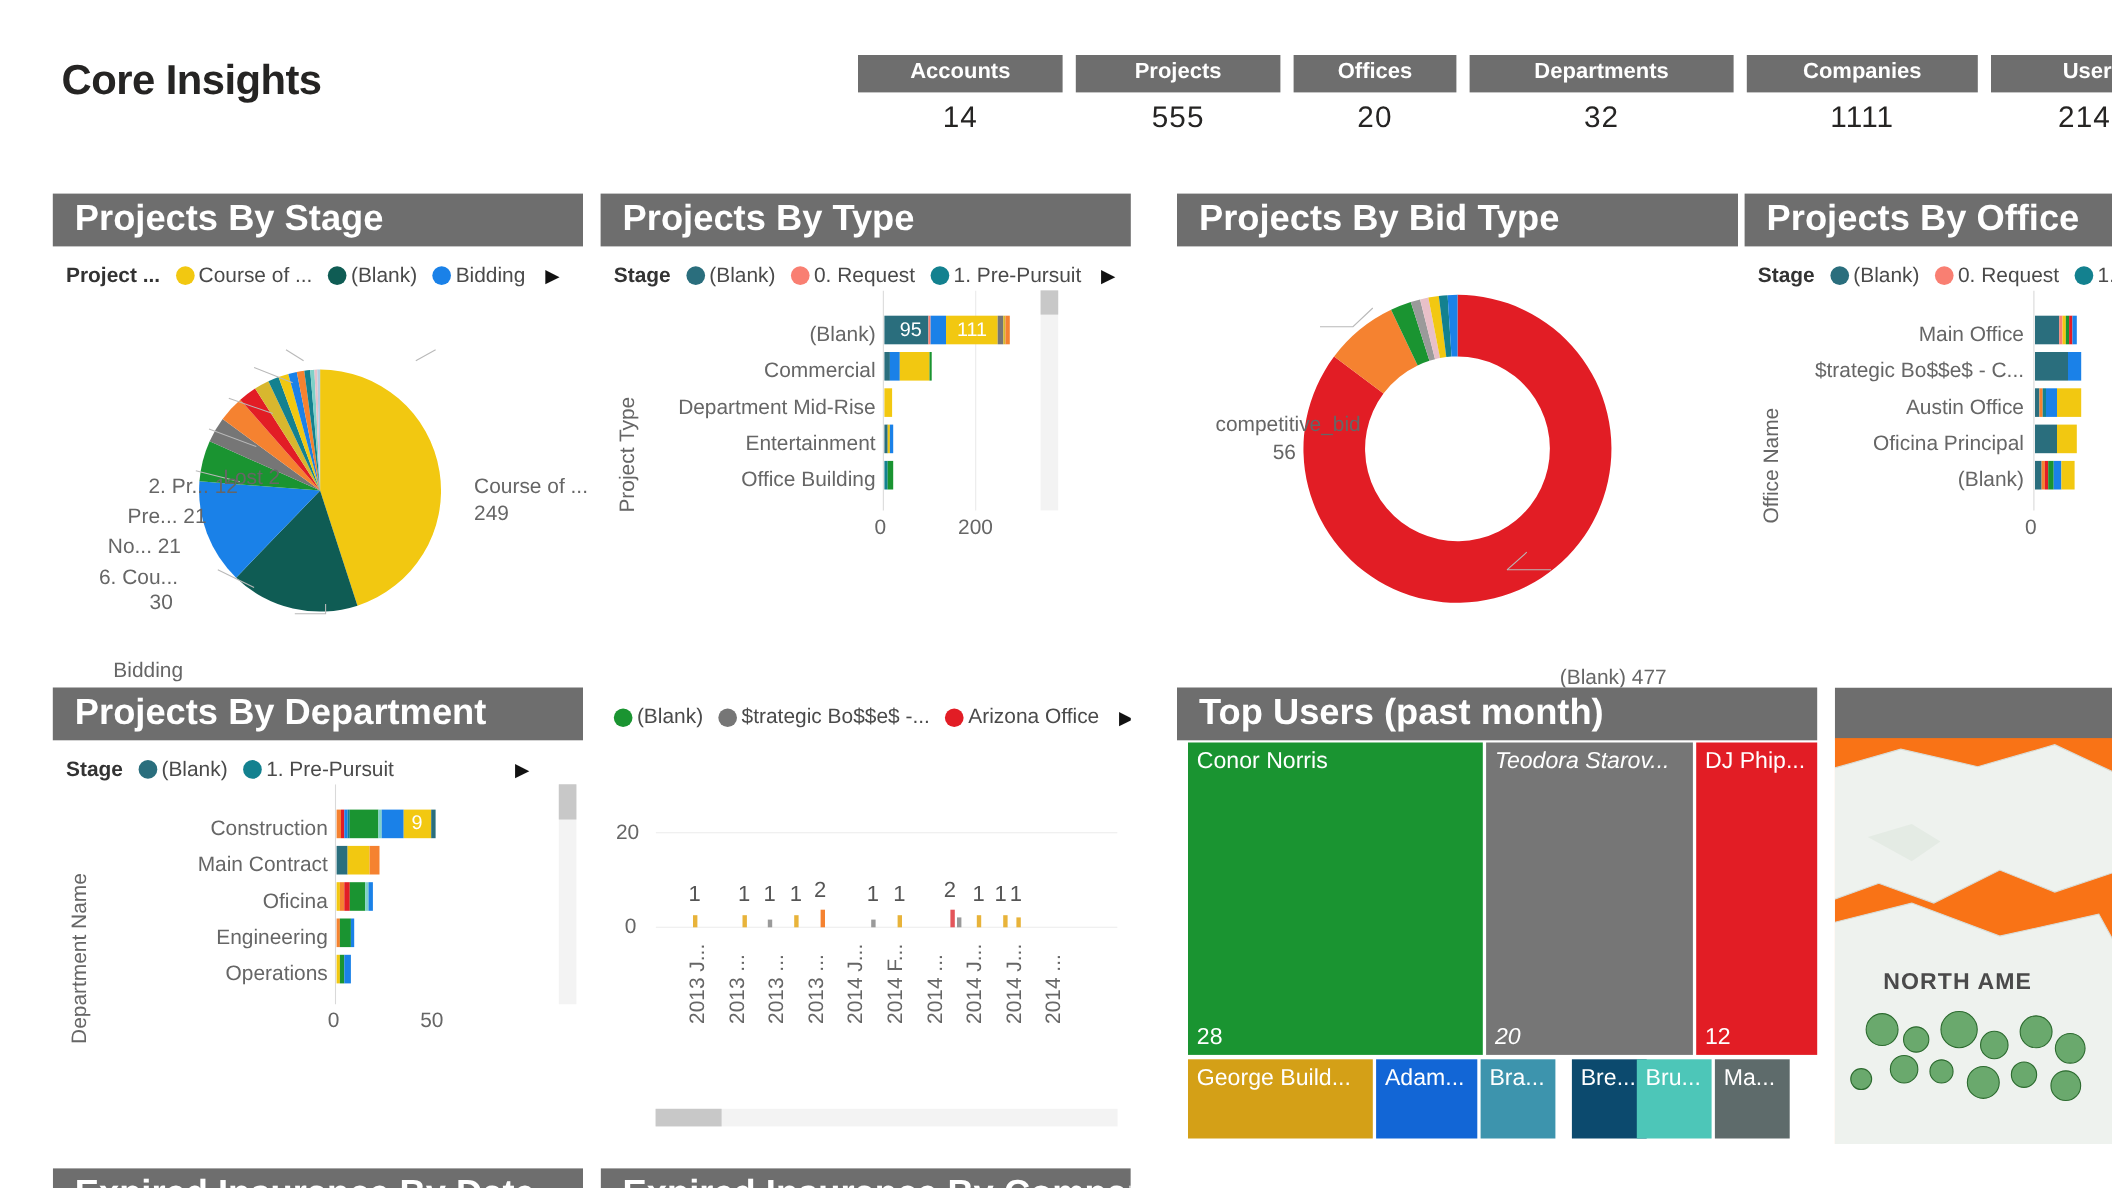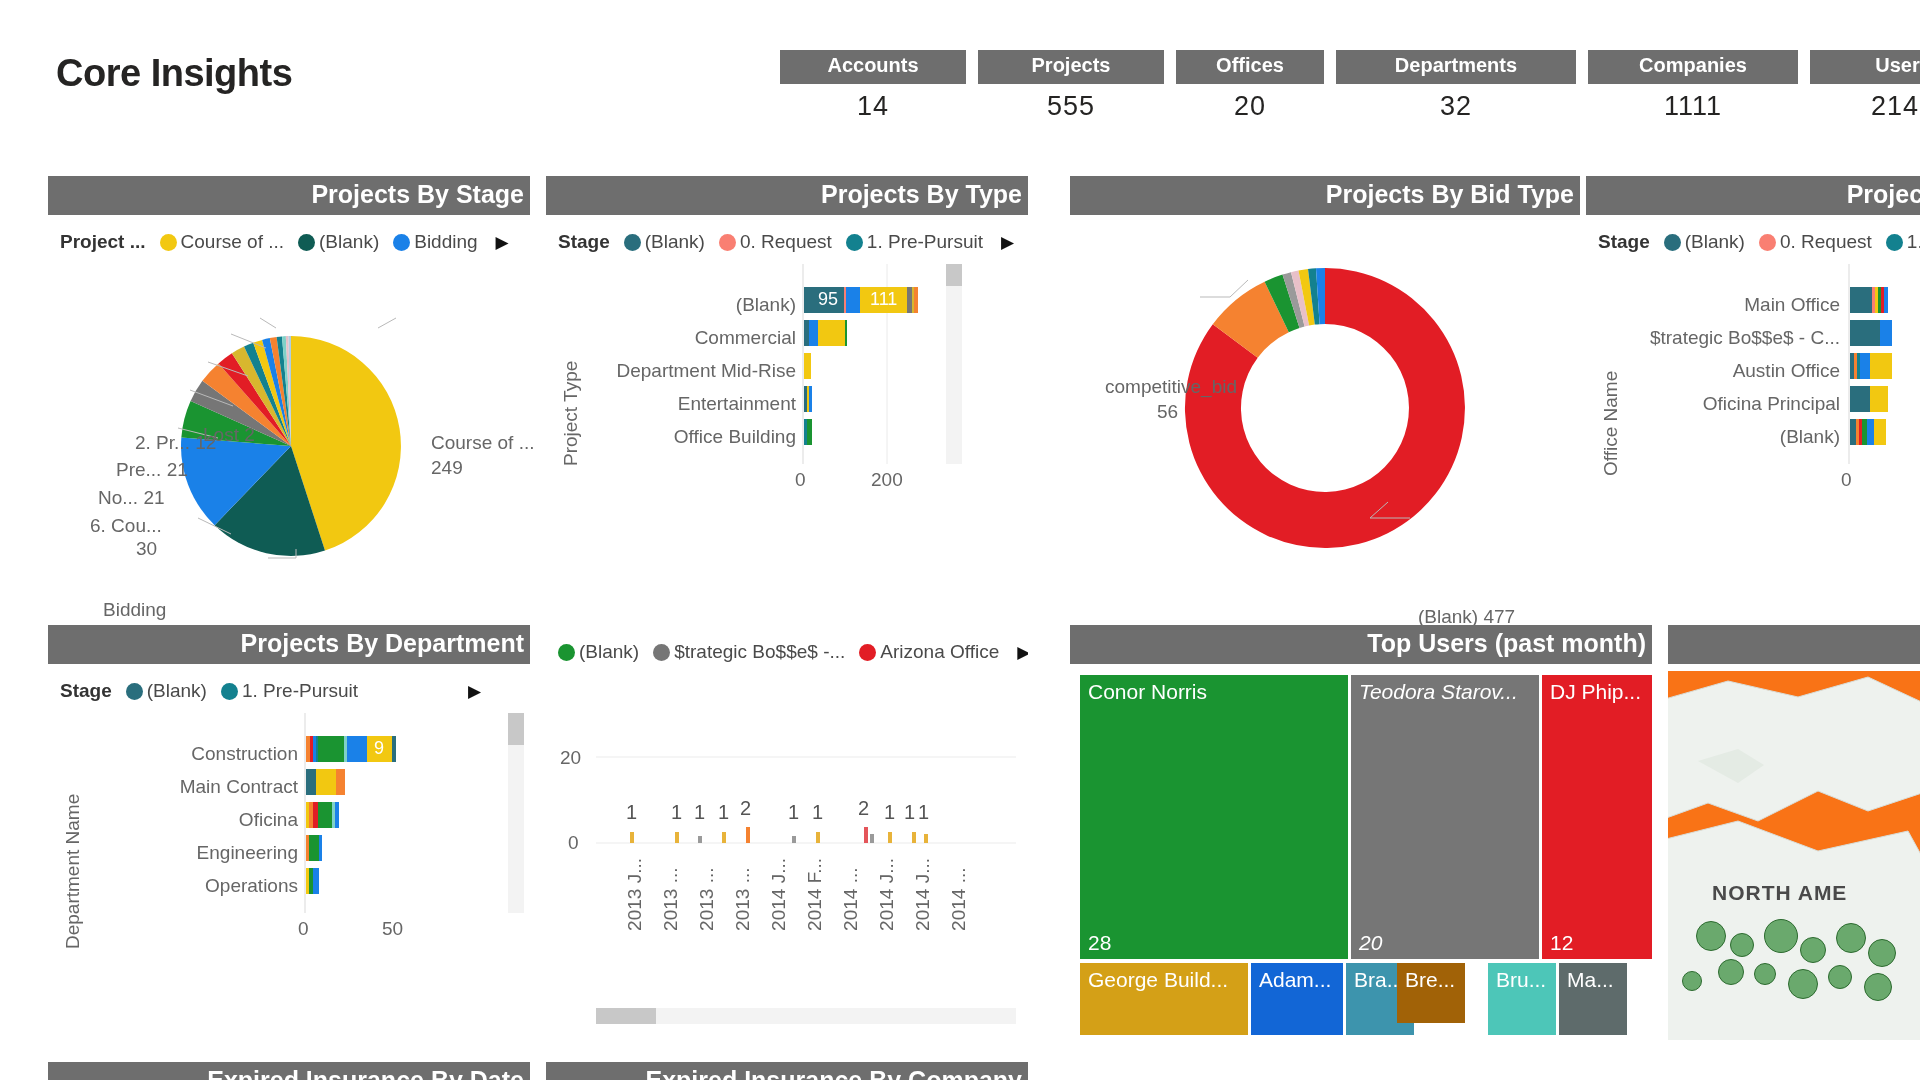--- a/index.html
+++ b/index.html
@@ -28,22 +28,22 @@
   }
   .kpi-val {
     font-size: 27px; color: #252423; padding-top: 7px;
     letter-spacing: 1px;
   }
 
   
   .card { position: absolute; background: #fff; }
   .card-title {
     background: #6e6e6e; color: #fff;
-    font-size: 25px; font-weight: bold; text-align: right;
-    padding: 5px 6px 8px; line-height: 1.05;
+    font-size: 33px; font-weight: bold; text-align: left;
+    padding: 5px 20px 8px; line-height: 1.05;
     white-space: nowrap; overflow: hidden;
   }
   .legend {
     display: flex; align-items: center; gap: 6px;
     font-size: 19px; color: #4a4a4a;
     padding: 16px 0 0 12px; white-space: nowrap; overflow: hidden;
   }
   .legend .lg-title { font-weight: bold; color: #333; margin-right: 8px; }
   .legend .lg-item { display: flex; align-items: center; gap: 4px; margin-right: 8px; }
   .dot { width: 17px; height: 17px; border-radius: 50%; display: inline-block; flex: none; }
@@ -504,21 +504,21 @@
       </div>
       <div class="tm-cell" style="left:0px;   top:288px; width:168px; height:72px; background:#d4a017;">
         <span class="tm-name">George Build...</span>
       </div>
       <div class="tm-cell" style="left:171px; top:288px; width:92px;  height:72px; background:#1266d6;">
         <span class="tm-name">Adam...</span>
       </div>
       <div class="tm-cell" style="left:266px; top:288px; width:68px;  height:72px; background:#3d94ad;">
         <span class="tm-name">Bra...</span>
       </div>
-      <div class="tm-cell" style="left:317px; top:288px; width:68px;  height:60px; background:#a16207;">
+      <div class="tm-cell" style="left:349px; top:288px; width:68px;  height:72px; background:#0c4a6e;">
         <span class="tm-name">Bre...</span>
       </div>
       <div class="tm-cell" style="left:408px; top:288px; width:68px;  height:72px; background:#4dc6b8;">
         <span class="tm-name">Bru...</span>
       </div>
       <div class="tm-cell" style="left:479px; top:288px; width:68px;  height:72px; background:#5e6b6b;">
         <span class="tm-name">Ma...</span>
       </div>
     </div>
   </div>

